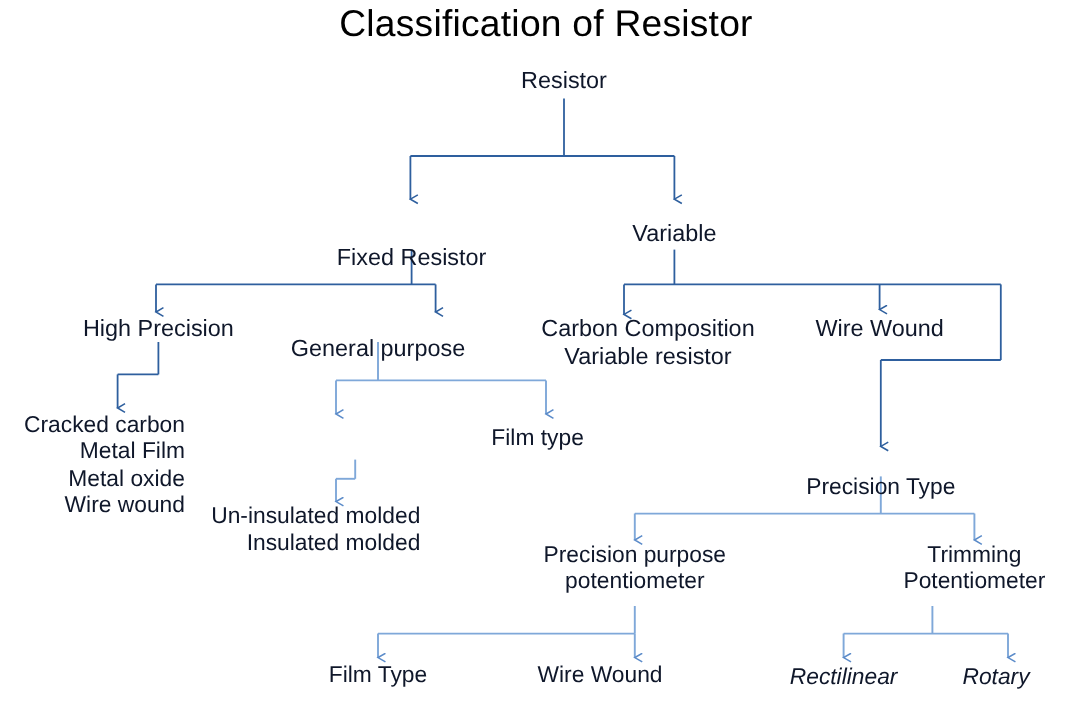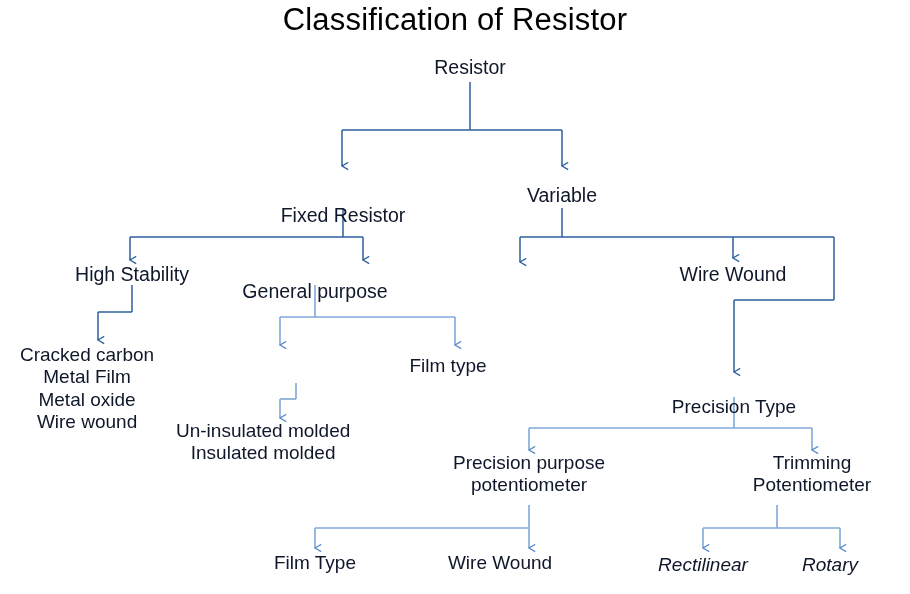--- a/index.html
+++ b/index.html
@@ -26,21 +26,21 @@
     pointer-events: none;
   }
   .node {
     position: absolute;
     white-space: pre;
     line-height: 1.18;
     color: #0f172a;
     font-family: "Liberation Sans", sans-serif;
   }
   .node.center { text-align: center; transform: translateX(-50%); }
-  .node.left   { text-align: center; }
+  .node.left   { text-align: right; }
   #title {
     position: absolute;
     left: 0;
     top: 2px;
     width: 910px;
     text-align: center;
     font-size: 31px;
     letter-spacing: 0.2px;
     font-family: "Liberation Sans", sans-serif;
     color: #000000;
@@ -119,24 +119,26 @@
       <path d="M840,528 L840,548" marker-end="url(#arrL)"></path>
     </g>
   </svg>
 
   <div class="node center t20" style="left:470px; top:56px;">Resistor</div>
 
   <div class="node center t20" style="left:343px; top:184px;margin-top:20px;">Fixed Resistor</div>
 
   <div class="node center t20" style="left:562px; top:184px;">Variable</div>
 
-  <div class="node center t20" style="left:132px; top:263px;">High Stability</div>
+  <div class="node center t20" style="left:132px; top:263px;">High Precision</div>
 
   <div class="node center t20" style="left:315px; top:280px;">General purpose</div>
 
+  <div class="node center t20" style="left:540px; top:263px;">Carbon Composition
+Variable resistor</div>
 
   <div class="node center t20" style="left:733px; top:263px;">Wire Wound</div>
 
   <div class="node left t19" style="left:20px; top:344px;">Cracked carbon
 Metal Film
 Metal oxide
 Wire wound</div>
 
 
   <div class="node center t19" style="left:448px; top:355px;">Film type</div>

